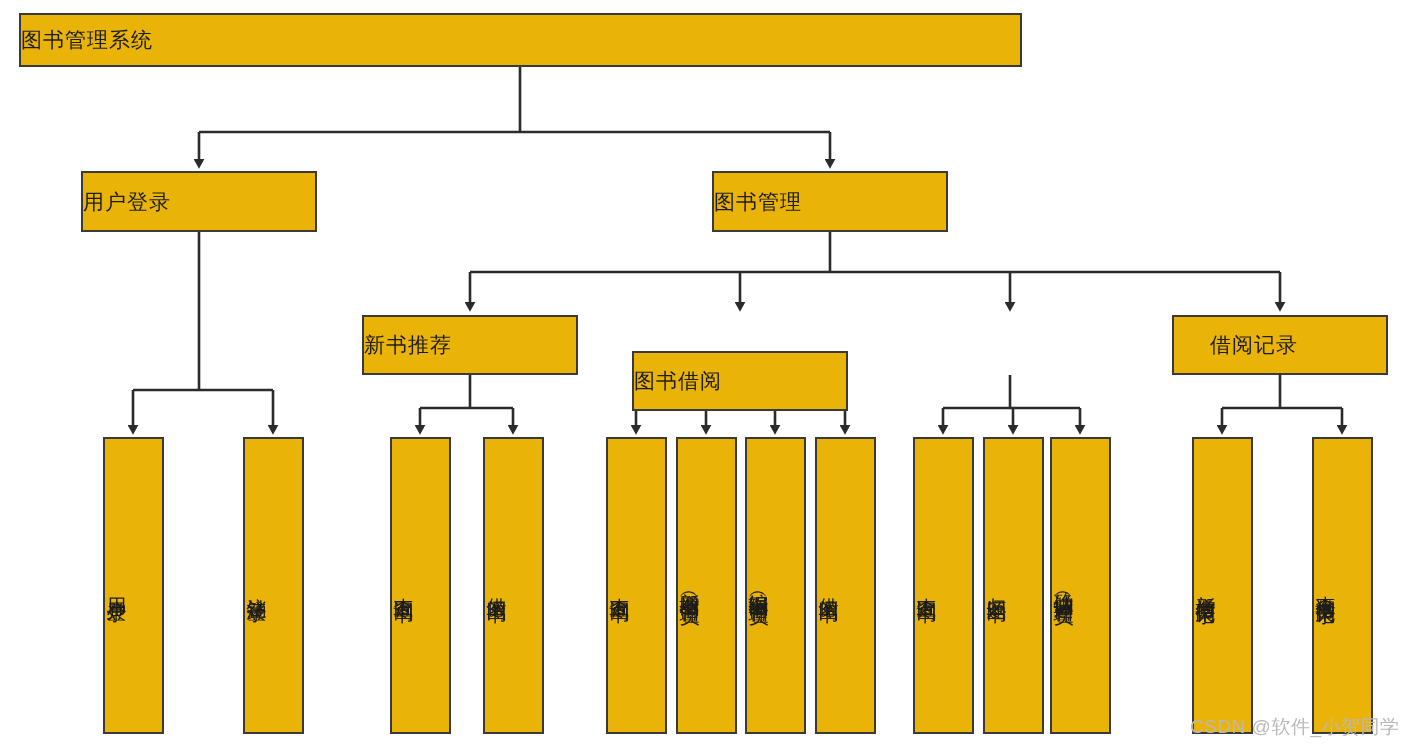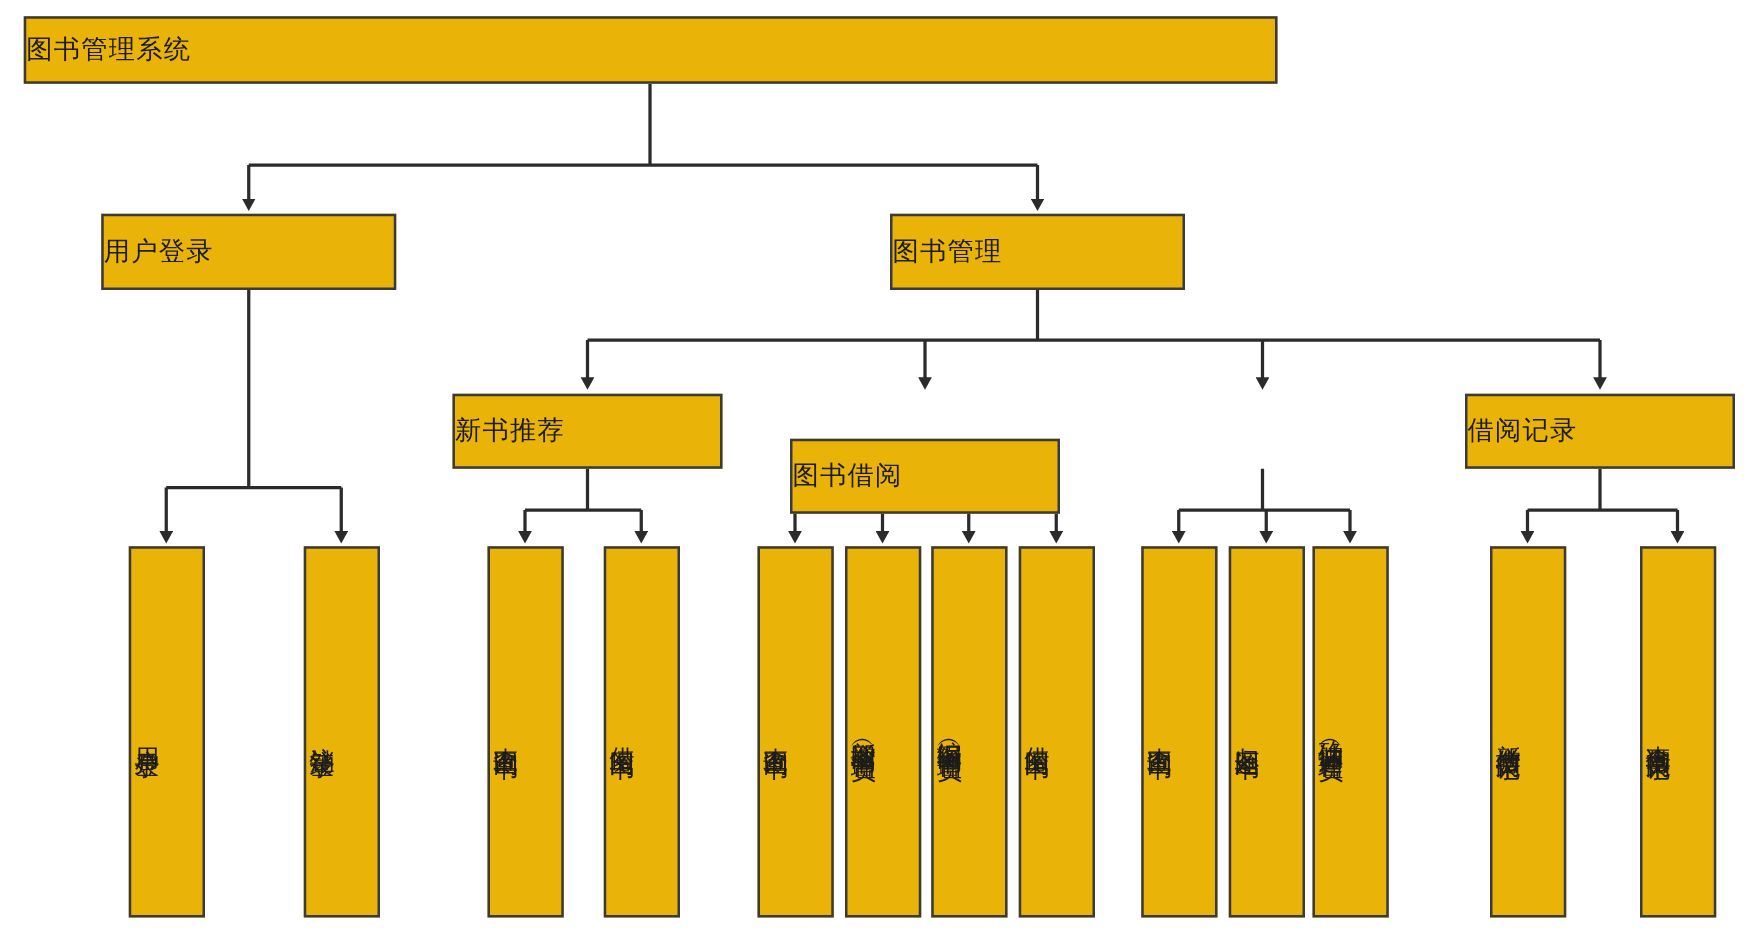--- a/index.html
+++ b/index.html
@@ -130,21 +130,21 @@
   <div class="node h-node" style="left:712px; top:171px; width:236px; height:61px;">
     <span>图书管理</span>
   </div>
 
   <div class="node h-node" style="left:362px; top:315px; width:216px; height:60px;">
     <span>新书推荐</span>
   </div>
   <div class="node h-node" style="left:632px; top:315px; width:216px; height:60px;margin-top:36px;">
     <span>图书借阅</span>
   </div>
-  <div class="node h-node" style="left:1172px; top:315px; width:216px; height:60px;">
+  <div class="node h-node" style="left:1172px; top:315px; width:216px; height:60px;padding-left:36px;">
     <span>借阅记录</span>
   </div>
 
   <div class="node v-node" style="left:103px; top:437px; width:61px; height:297px;">
     <span class="vtext">用户登录</span>
   </div>
   <div class="node v-node" style="left:243px; top:437px; width:61px; height:297px;">
     <span class="vtext">注销登录</span>
   </div>
 
@@ -178,14 +178,15 @@
     <span class="vtext">确认归还（管理员）</span>
   </div>
 
   <div class="node v-node" style="left:1192px; top:437px; width:61px; height:297px;">
     <span class="vtext">新增借阅记录</span>
   </div>
   <div class="node v-node" style="left:1312px; top:437px; width:61px; height:297px;">
     <span class="vtext">查询借阅记录</span>
   </div>
 
+  <div class="watermark" style="left:1190px; top:714px;">CSDN @软件_小贺同学</div>
 
 </div>
 
 </body></html>

